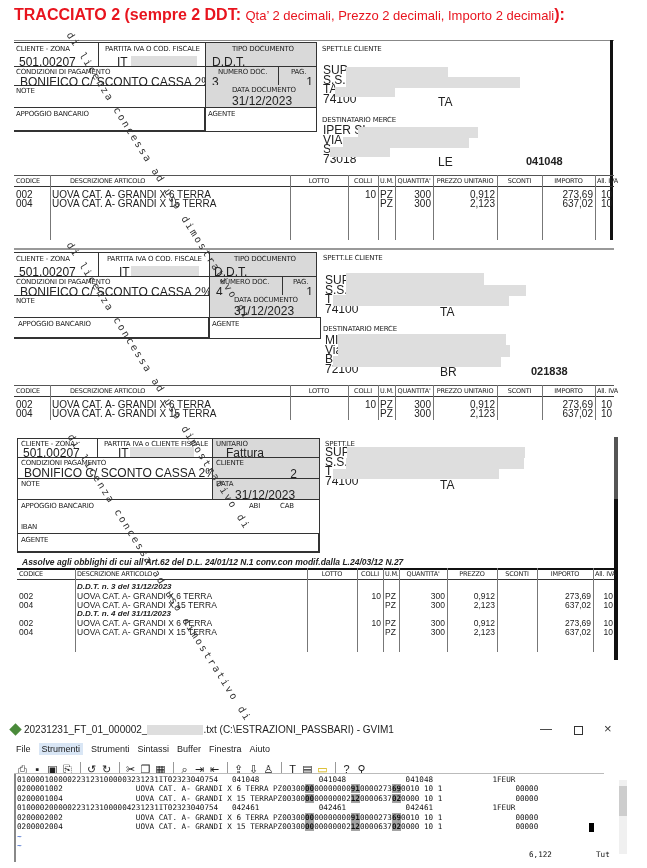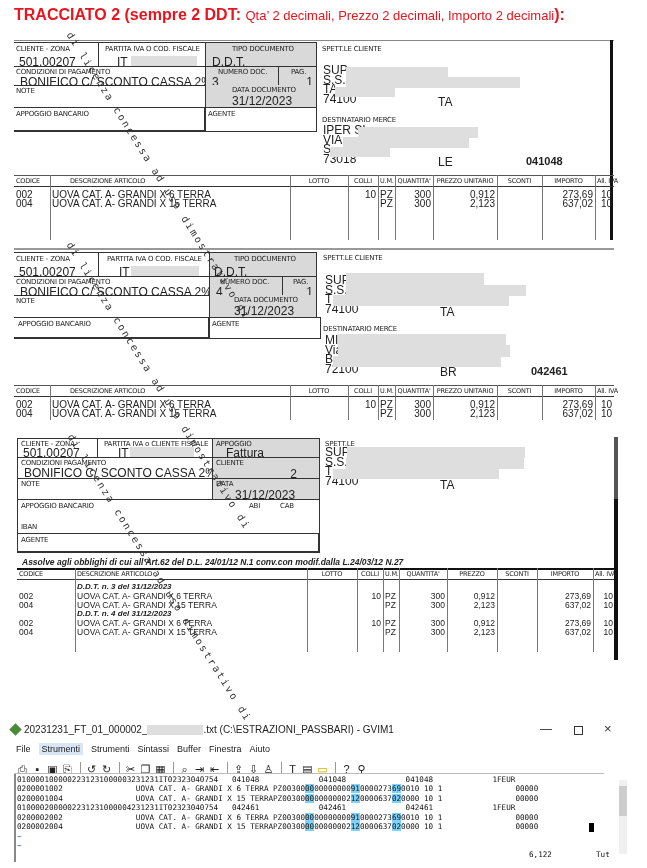--- a/index.html
+++ b/index.html
@@ -19,21 +19,21 @@
   .bold { font-weight: bold; }
   .italic { font-style: italic; }
   
   .win-title { font-size: 10px; color: #222; }
   .menu { font-size: 9px; }
   .menu span { margin-right: 8px; text-align: center; }
   .menu .active { background: #d9e6f5; padding: 1px 3px; }
   .tb-icon { display: inline-block; width: 13px; height: 13px; margin-right: 2px; font-size: 11px; line-height: 13px; text-align: center; color: #222; }
   .tb-sep { display: inline-block; width: 1px; height: 13px; background: #999; margin: 0 4px; vertical-align: middle; }
   .code { font-family: "DejaVu Sans Mono", monospace; font-size: 7.6px; line-height: 9.4px; white-space: pre; color: #111; }
-  .hl { background: #7dd3fc; }
+  .hl { background: #a3a3a3; font-weight: bold; }
 </style>
 </head>
 <body>
 
 <div class="abs title"><span>TRACCIATO 2 (sempre 2 DDT: </span><span class="sub">Qta’ 2 decimali, Prezzo 2 decimali, Importo 2 decimali</span><span>):</span></div>
 
 <div id="ddt1">
   <div class="hline" style="left:14px;top:40px;width:600px;background:#888"></div>
   <div class="thick" style="left:610px;top:40px;height:200px;width:3px"></div>
 
@@ -196,21 +196,21 @@
   <div class="abs" style="left:325px;top:336px;line-height:9.5px">
     <div class="val">MII</div>
     <div class="val">Via</div>
     <div class="val">B</div>
     <div class="val">72100</div>
   </div>
   <div class="redact" style="left:338px;top:334px;width:168px;height:12px"></div>
   <div class="redact" style="left:338px;top:345px;width:172px;height:12px"></div>
   <div class="redact" style="left:333px;top:356px;width:168px;height:11px"></div>
   <div class="val abs" style="left:440px;top:365px">BR</div>
-  <div class="val abs bold" style="left:531px;top:365px;font-size:11px">042461</div>
+  <div class="val abs bold" style="left:531px;top:365px;font-size:11px">021838</div>
   <div id="tbl2">
       <div class="hline" style="left: 14px; top: 385px; width: 600px; background: rgb(85, 85, 85);"></div>
       <div class="hline" style="left: 14px; top: 396px; width: 600px;"></div>
       <div class="lbl abs" style="left: 16px; top: 387px; width: 32px; text-align: left; font-size: 6.5px;">CODICE</div>
       <div class="lbl abs" style="left: 52px; top: 387px; width: 184px; text-align: left; font-size: 6.5px; padding-left: 18px;">DESCRIZIONE ARTICOLO</div>
       <div class="vline" style="left: 50px; top: 385px; height: 35px; background: rgb(119, 119, 119);"></div>
       <div class="lbl abs" style="left: 292px; top: 387px; width: 54px; text-align: center; font-size: 6.5px;">LOTTO</div>
       <div class="vline" style="left: 290px; top: 385px; height: 35px; background: rgb(119, 119, 119);"></div>
       <div class="lbl abs" style="left: 350px; top: 387px; width: 26px; text-align: center; font-size: 6.5px;">COLLI</div>
       <div class="vline" style="left: 348px; top: 385px; height: 35px; background: rgb(119, 119, 119);"></div>
@@ -250,21 +250,21 @@
   <div class="box" style="left:17px;top:438px;width:81px;height:20px">
     <div class="lbl abs" style="left:3px;top:1px">CLIENTE - ZONA</div>
     <div class="val abs" style="left:5px;top:7px">501.00207</div>
   </div>
   <div class="box" style="left:97px;top:438px;width:116px;height:20px">
     <div class="lbl abs" style="left:6px;top:1px">PARTITA IVA o CLIENTE FISCALE</div>
     <div class="val abs" style="left:20px;top:7px">IT</div>
     <div class="redact" style="left:32px;top:8px;width:64px;height:10px"></div>
   </div>
   <div class="box gray" style="left:212px;top:438px;width:108px;height:20px">
-    <div class="lbl abs" style="left:3px;top:1px">APPOGGIO</div>
+    <div class="lbl abs" style="left:3px;top:1px">UNITARIO</div>
     <div class="val abs" style="left:13px;top:7px">Fattura</div>
   </div>
   <div class="box" style="left:17px;top:457px;width:196px;height:22px">
     <div class="lbl abs" style="left:3px;top:1px">CONDIZIONI PAGAMENTO</div>
     <div class="val abs" style="left:6px;top:8px">BONIFICO C/ SCONTO CASSA 2%</div>
   </div>
   <div class="box gray" style="left:212px;top:457px;width:108px;height:22px">
     <div class="lbl abs" style="left:3px;top:1px">CLIENTE</div>
     <div class="val abs" style="right:22px;top:9px">2</div>
   </div>
@@ -328,21 +328,21 @@
       <div class="abs" style="left: 539px; top: 591px; width: 52px; font-size: 8.5px; white-space: nowrap; text-align: right;">273,69</div>
       <div class="abs" style="left: 595px; top: 591px; width: 18px; font-size: 8.5px; white-space: nowrap; text-align: right;">10</div>
       <div class="abs" style="left: 19px; top: 600px; width: 54px; font-size: 8.5px; white-space: nowrap; text-align: left;">004</div>
       <div class="abs" style="left: 77px; top: 600px; width: 228px; font-size: 8.5px; white-space: nowrap; text-align: left;">UOVA CAT. A- GRANDI X 15 TERRA</div>
       <div class="abs" style="left: 359px; top: 600px; width: 22px; font-size: 8.5px; white-space: nowrap; text-align: right;"></div>
       <div class="abs" style="left: 385px; top: 600px; width: 12px; font-size: 8.5px; white-space: nowrap; text-align: left;">PZ</div>
       <div class="abs" style="left: 401px; top: 600px; width: 44px; font-size: 8.5px; white-space: nowrap; text-align: right;">300</div>
       <div class="abs" style="left: 449px; top: 600px; width: 46px; font-size: 8.5px; white-space: nowrap; text-align: right;">2,123</div>
       <div class="abs" style="left: 539px; top: 600px; width: 52px; font-size: 8.5px; white-space: nowrap; text-align: right;">637,02</div>
       <div class="abs" style="left: 595px; top: 600px; width: 18px; font-size: 8.5px; white-space: nowrap; text-align: right;">10</div>
-      <div class="abs bold italic" style="left: 77px; top: 609px; font-size: 8px; white-space: nowrap;">D.D.T. n. 4 del 31/12/2023</div>
+      <div class="abs bold italic" style="left: 77px; top: 609px; font-size: 8px; white-space: nowrap;">D.D.T. n. 4 del 31/11/2023</div>
       <div class="abs" style="left: 19px; top: 618px; width: 54px; font-size: 8.5px; white-space: nowrap; text-align: left;">002</div>
       <div class="abs" style="left: 77px; top: 618px; width: 228px; font-size: 8.5px; white-space: nowrap; text-align: left;">UOVA CAT. A- GRANDI X 6 TERRA</div>
       <div class="abs" style="left: 359px; top: 618px; width: 22px; font-size: 8.5px; white-space: nowrap; text-align: right;">10</div>
       <div class="abs" style="left: 385px; top: 618px; width: 12px; font-size: 8.5px; white-space: nowrap; text-align: left;">PZ</div>
       <div class="abs" style="left: 401px; top: 618px; width: 44px; font-size: 8.5px; white-space: nowrap; text-align: right;">300</div>
       <div class="abs" style="left: 449px; top: 618px; width: 46px; font-size: 8.5px; white-space: nowrap; text-align: right;">0,912</div>
       <div class="abs" style="left: 539px; top: 618px; width: 52px; font-size: 8.5px; white-space: nowrap; text-align: right;">273,69</div>
       <div class="abs" style="left: 595px; top: 618px; width: 18px; font-size: 8.5px; white-space: nowrap; text-align: right;">10</div>
       <div class="abs" style="left: 19px; top: 627px; width: 54px; font-size: 8.5px; white-space: nowrap; text-align: left;">004</div>
       <div class="abs" style="left: 77px; top: 627px; width: 228px; font-size: 8.5px; white-space: nowrap; text-align: left;">UOVA CAT. A- GRANDI X 15 TERRA</div>

